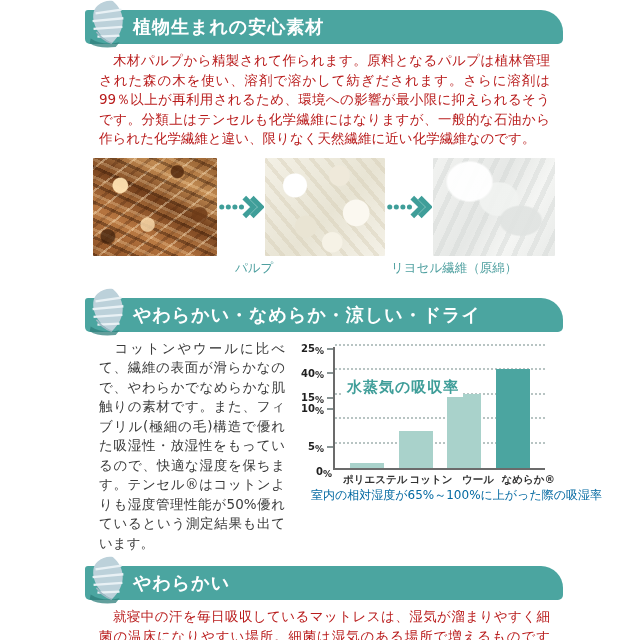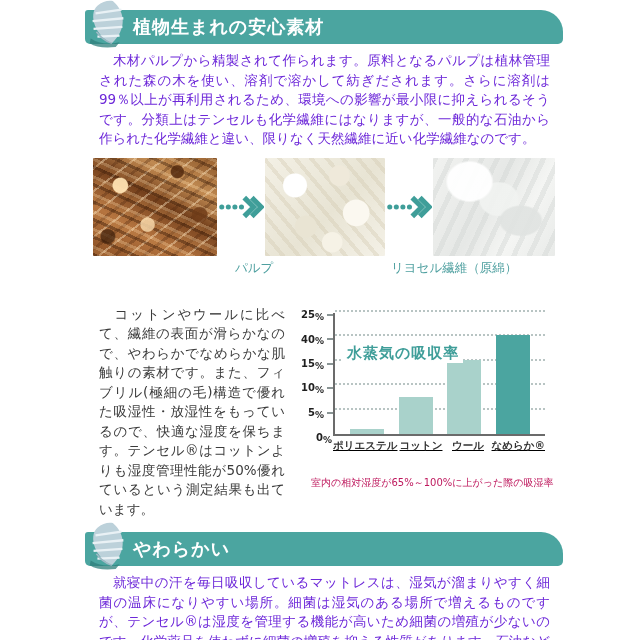--- a/index.html
+++ b/index.html
@@ -9,21 +9,21 @@
 
   
   .banner { position:relative; height:34px; background:#4BA5A0;
             border-radius:3px 22px 5px 5px; margin-top:0; }
   .banner h2 { color:#ffffff; font-size:18px; font-weight:bold; line-height:34px;
                padding-left:48px; letter-spacing:1px; white-space:nowrap; }
   .leaf { position:absolute; left:-2px; top:-10px; width:50px; height:50px; }
 
   
   .para { margin:7px 13px 0 14px; font-size:13.5px; line-height:19.5px;
-          color:#6d28d9; text-align:justify; }
+          color:#b91c1c; text-align:justify; }
 
   
   .steps { display:flex; align-items:center; justify-content:space-between;
            margin:9px 0 0 8px; width:462px; }
   .photo { height:98px; border-radius:1px; }
   .photo.wood  { width:124px;
     background:
       radial-gradient(circle at 22% 28%, rgba(255,226,178,.95) 0 6%, transparent 7%),
       radial-gradient(circle at 68% 14%, rgba(84,42,14,.85) 0 5%, transparent 6%),
       radial-gradient(circle at 44% 68%, rgba(246,214,168,.85) 0 7%, transparent 8%),
@@ -67,24 +67,24 @@
   .ytick .num { font-size:10px; font-weight:bold; color:#1f1f1f; }
   .ytick .pct { font-size:9px; font-weight:bold; color:#1f1f1f; margin:4px 1px 0 0; }
   .ytick .tick { display:inline-block; width:6px; height:2px; background:#8a9595; margin-left:2px; }
   .plot { position:relative; width:212px; height:123px;
           border-left:2px solid #6b6b6b; border-bottom:2px solid #6b6b6b; }
   .gridline { position:absolute; left:0; right:0; height:0;
               border-top:2px dotted #b8c4c3; z-index:1; }
   .bars { position:absolute; left:0; right:0; top:0; bottom:0; display:flex;
           justify-content:space-evenly; align-items:flex-end; z-index:2; }
   .bar { width:34px; }
-  .x-labels { display:flex; margin-left:36px; width:212px; margin-top:3px;text-decoration:underline; }
+  .x-labels { display:flex; margin-left:46px; width:212px; margin-top:3px; }
   .x-label { flex:1; text-align:center; font-size:10.5px; font-weight:bold; color:#333333;
              white-space:nowrap; }
-  .chart-caption { margin:23px 0 0 14px; font-size:10px; color:#be185d; white-space:nowrap; }
+  .chart-caption { margin:0 0 0 14px; font-size:12px; color:#0369a1; white-space:nowrap; }
 
   .gap-s2 { height:21px; } .gap-s3 { height:13px; }
 </style>
 </head>
 <body>
 
 <svg width="0" height="0" style="position:absolute">
   <defs>
     <g id="leaf-shape">
       <path d="M8 40 Q20 48 38 44 L34 49 Q16 51 7 45 Z" fill="#2E7F7B" opacity="0.75"></path>
@@ -127,37 +127,43 @@
     </div>
     <div class="captions">
       <span class="cap c1">パルプ</span>
       <span class="cap c2">リヨセル繊維（原綿）</span>
     </div>
   </section>
 
   <div class="gap-s2"></div>
 
   <section>
+    <div class="banner">
+      <svg class="leaf" viewBox="0 0 52 52">
+          <use href="#leaf-shape"></use>
+        </svg>
+      <h2>やわらかい・なめらか・涼しい・ドライ</h2>
+    </div>
     <div class="sec2-row">
       <p class="sec2-text">　コットンやウールに比べて、繊維の表面が滑らかなので、やわらかでなめらかな肌触りの素材です。また、フィブリル(極細の毛)構造で優れた吸湿性・放湿性をもっているので、快適な湿度を保ちます。テンセル®はコットンよりも湿度管理性能が50%優れているという測定結果も出ています。</p>
 
       <div class="chart">
         <div class="chart-title">水蒸気の吸収率</div>
         <div class="chart-body">
           <div class="y-axis" id="yaxis">
               <div class="ytick" style="bottom: -9px;">
                 <span class="num">0</span>
                 <span class="pct">%</span>
               </div>
               <div class="ytick" style="bottom: 15.6px;">
                 <span class="num">5</span>
                 <span class="pct">%</span>
                 <span class="tick"></span>
               </div>
-              <div class="ytick" style="bottom: 41px; margin-top: 42px;">
+              <div class="ytick" style="bottom: 54px; margin-top: 42px;">
                 <span class="num">10</span>
                 <span class="pct">%</span>
                 <span class="tick"></span>
               </div>
               <div class="ytick" style="bottom: 64.8px;">
                 <span class="num">15</span>
                 <span class="pct">%</span>
                 <span class="tick"></span>
               </div>
               <div class="ytick" style="bottom: 89.4px;">

